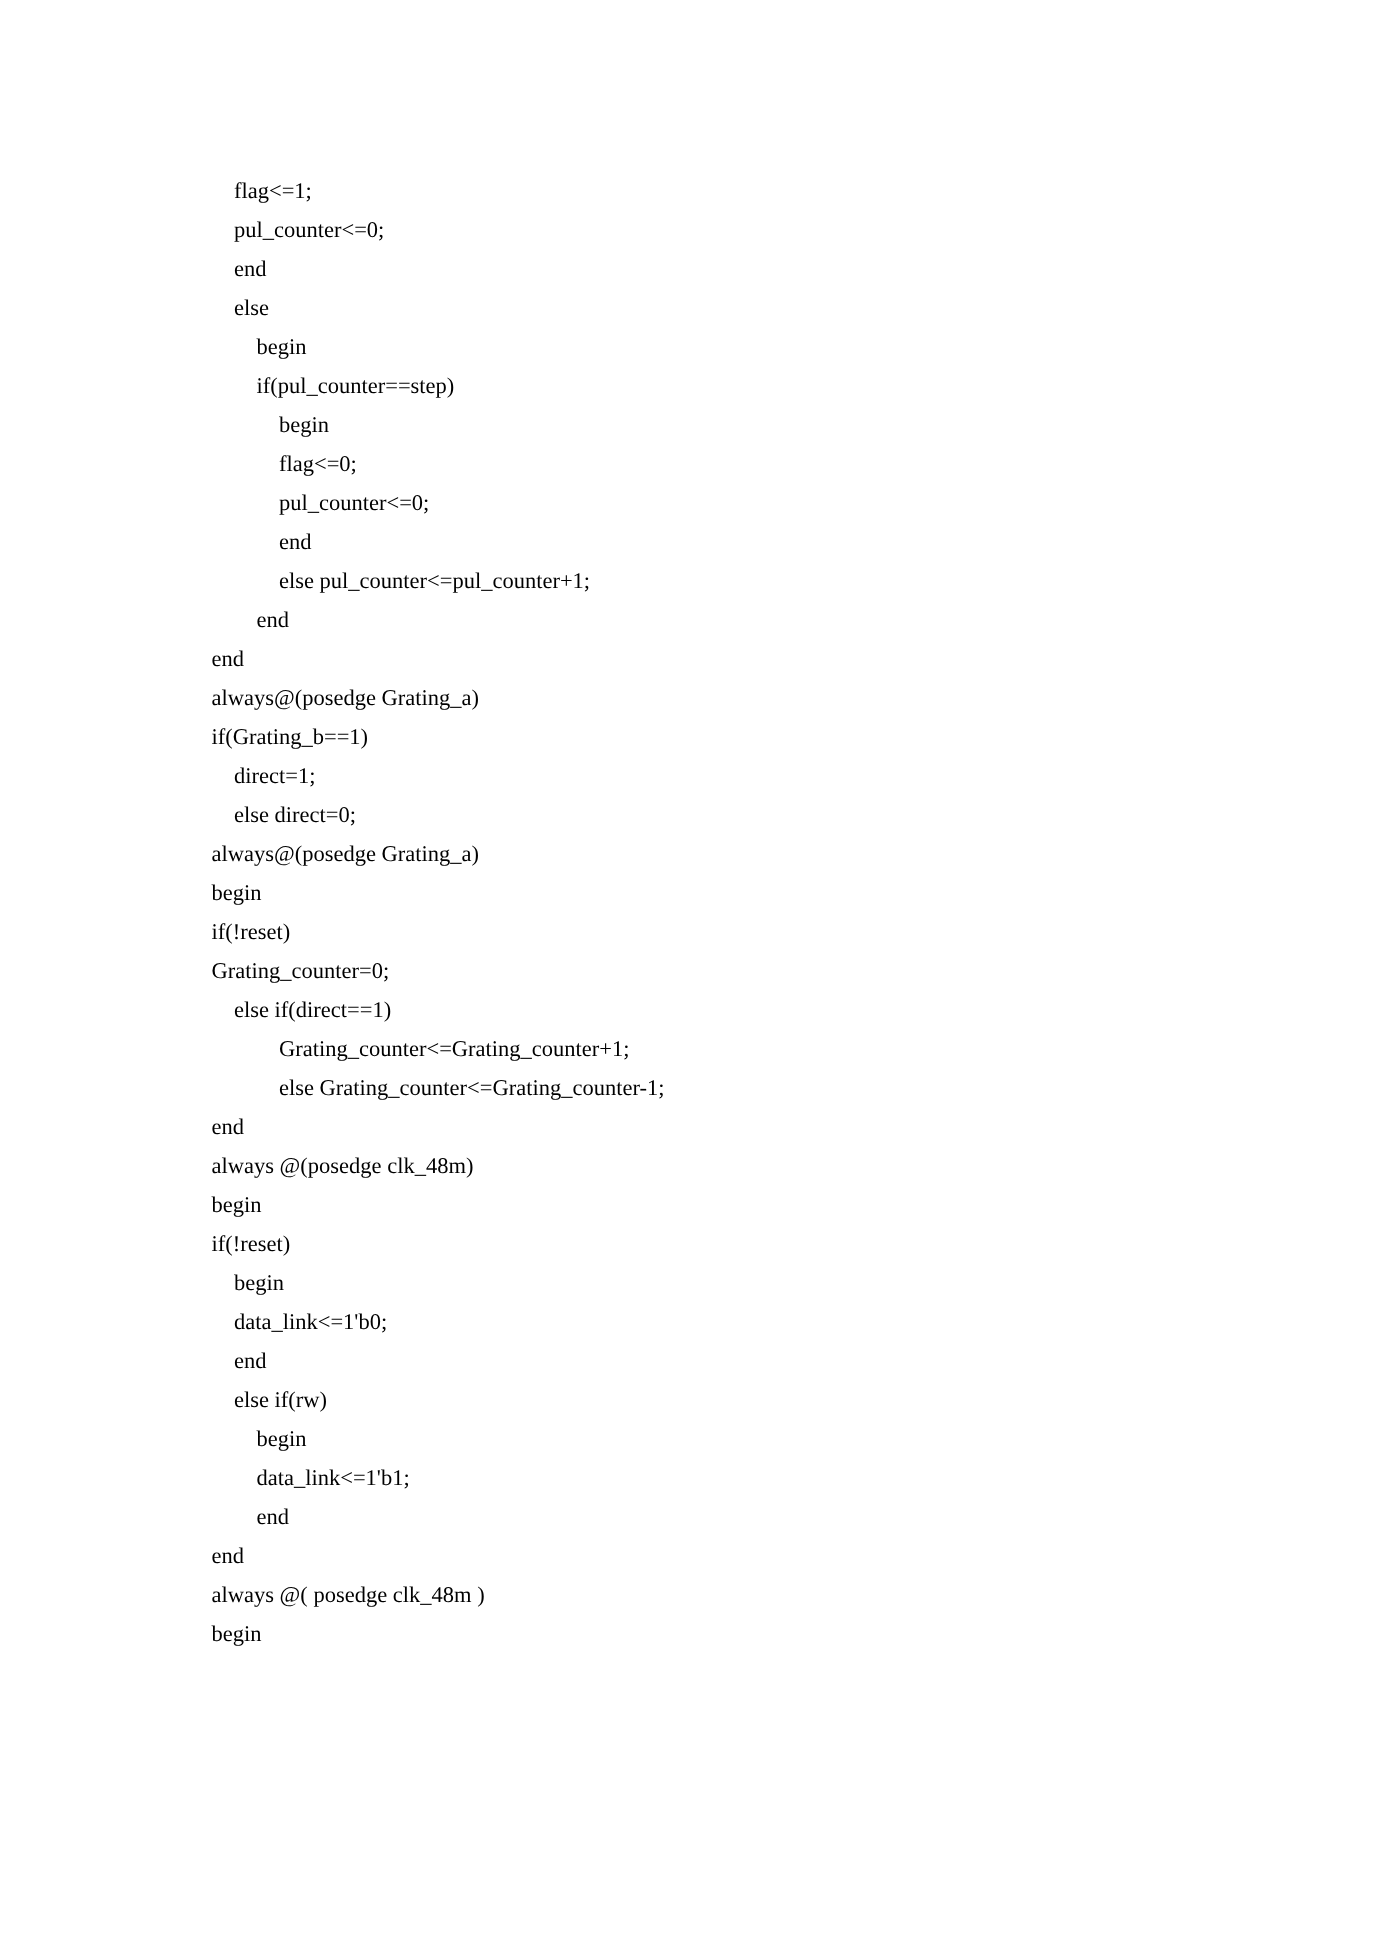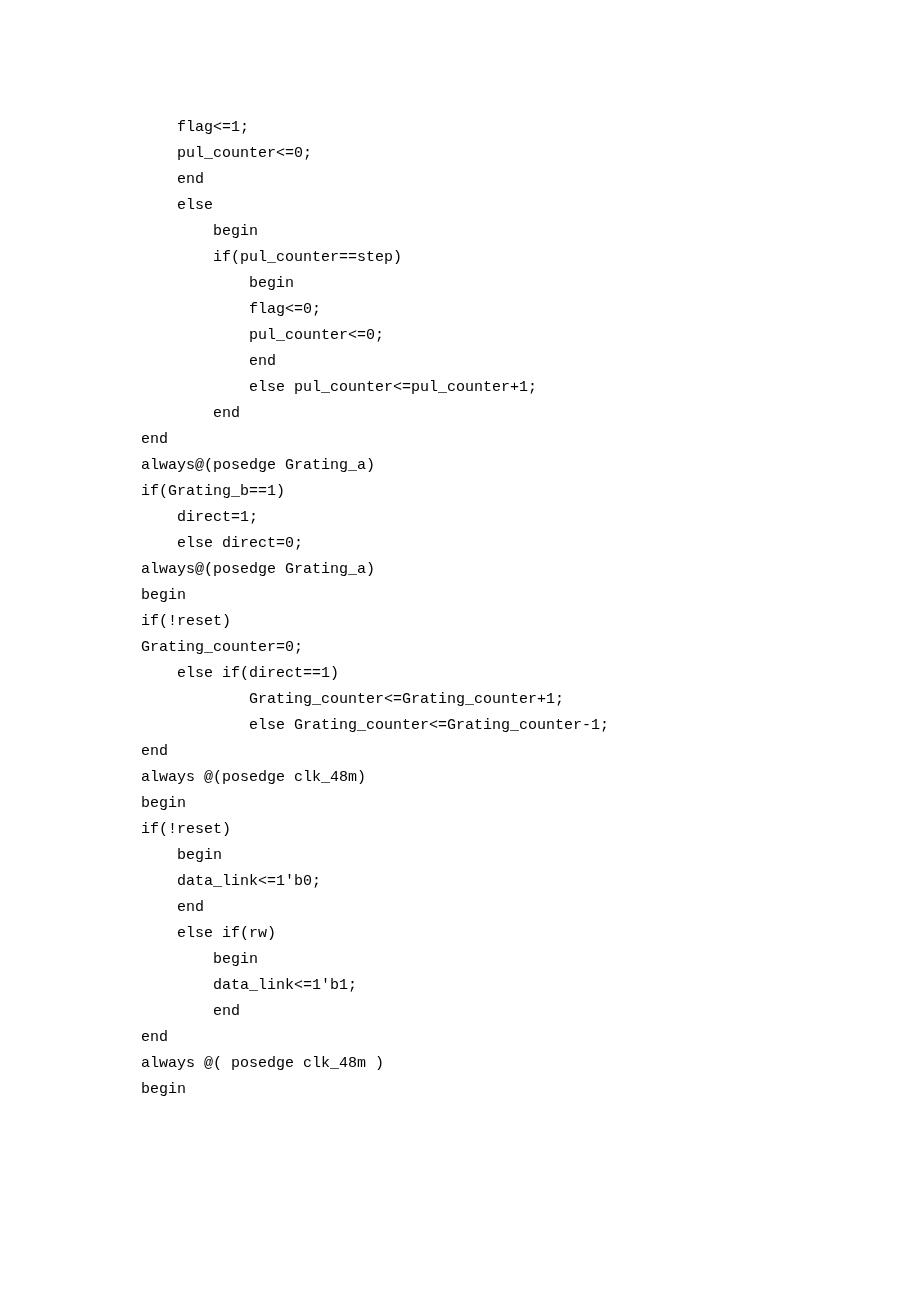--- a/index.html
+++ b/index.html
@@ -6,21 +6,21 @@
     margin: 0;
     padding: 0;
     background: #ffffff;
     width: 920px;
   }
   .page {
     box-sizing: border-box;
     width: 920px;
     min-height: 1302px;
     padding: 115px 0 0 141px;
-    font-family: Liberation Mono, monospace;
+    font-family: Liberation Serif, serif;
     font-size: 15px;
     line-height: 26px;
     color: #000000;
     white-space: pre;
   }
 </style>
 </head>
 <body>
 
 <div class="page"><div>    flag&lt;=1;</div><div>    pul_counter&lt;=0;</div><div>    end</div><div>    else</div><div>        begin</div><div>        if(pul_counter==step)</div><div>            begin</div><div>            flag&lt;=0;</div><div>            pul_counter&lt;=0;</div><div>            end</div><div>            else pul_counter&lt;=pul_counter+1;</div><div>        end</div><div>end</div><div></div><div>always@(posedge Grating_a)</div><div>if(Grating_b==1)</div><div>    direct=1;</div><div>    else direct=0;</div><div></div><div>always@(posedge Grating_a)</div><div>begin</div><div>if(!reset)</div><div>Grating_counter=0;</div><div>    else if(direct==1)</div><div>            Grating_counter&lt;=Grating_counter+1;</div><div>            else Grating_counter&lt;=Grating_counter-1;</div><div></div><div>end</div><div></div><div>always @(posedge clk_48m)</div><div>begin</div><div>if(!reset)</div><div>    begin</div><div>    data_link&lt;=1'b0;</div><div>    end</div><div>    else if(rw)</div><div>        begin</div><div>        data_link&lt;=1'b1;</div><div>        end</div><div></div><div>end</div><div></div><div>always @( posedge clk_48m )</div><div>begin</div></div>

